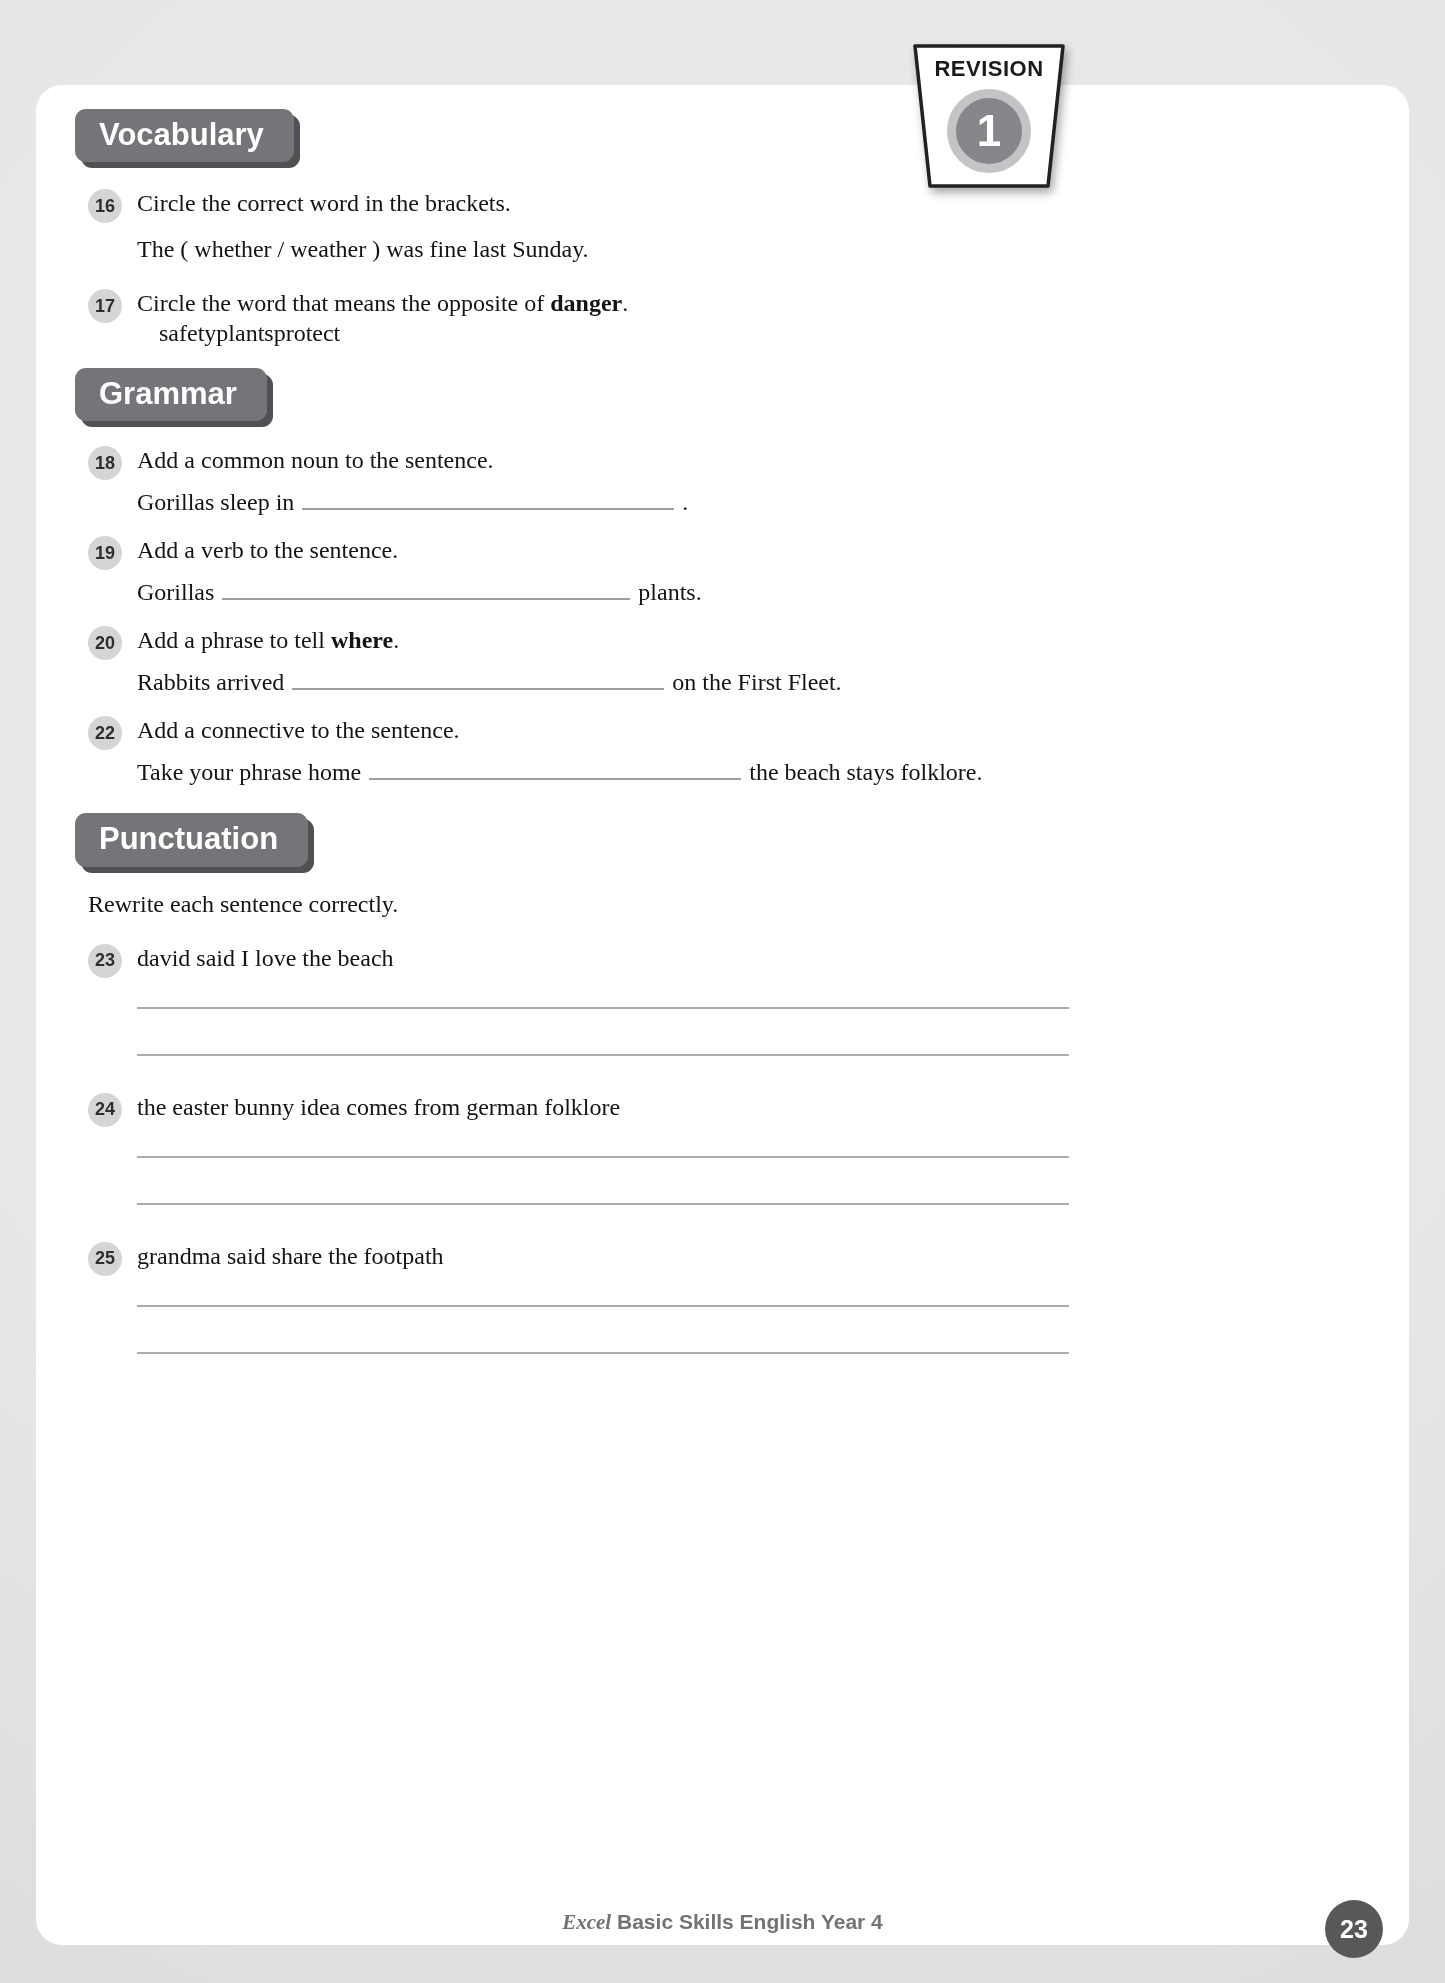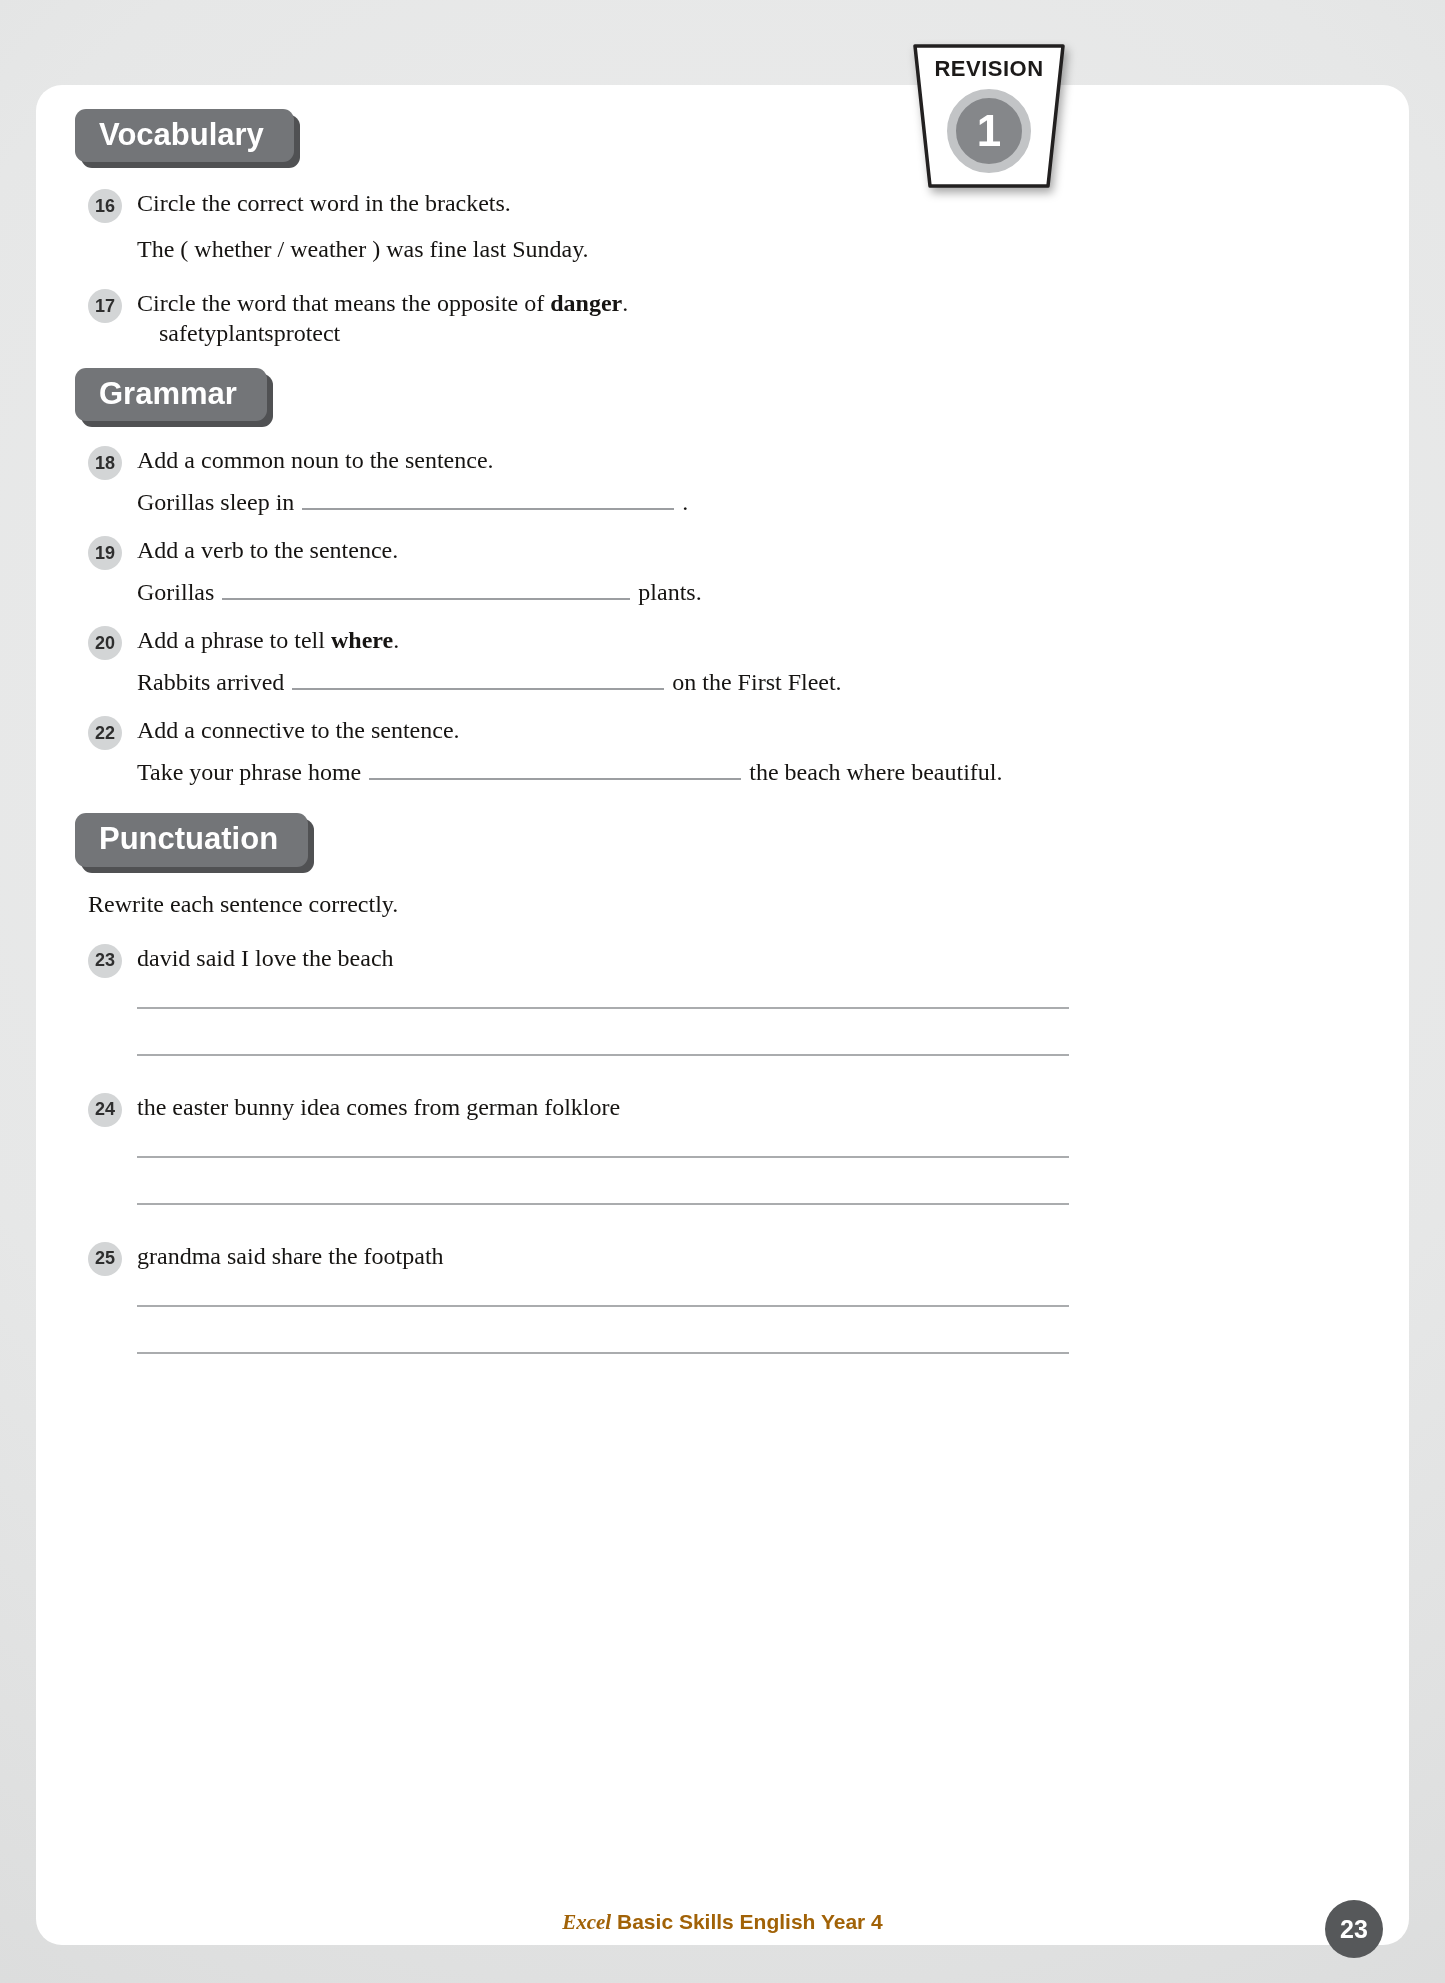--- a/index.html
+++ b/index.html
@@ -73,21 +73,21 @@
     position:absolute; left:50%; transform:translateX(-50%); top:48px;
     width:84px; height:84px; border-radius:50%;
     background:#85878a; border:9px solid #c2c4c6;
     display:flex; align-items:center; justify-content:center;
     color:#ffffff; font-family:"Liberation Sans", sans-serif; font-weight:bold; font-size:44px;
   }
 
   
   .footer {
     position:absolute; bottom:10px; left:0; width:100%; text-align:center;
-    font-family:"Liberation Sans", sans-serif; font-weight:bold; font-size:21px; color:#a16207;
+    font-family:"Liberation Sans", sans-serif; font-weight:bold; font-size:21px; color:#737373;
   }
   .footer-italic { font-family:"Liberation Serif", serif; font-style:italic; font-weight:bold; }
   .page-circle {
     position:absolute; right:26px; bottom:-13px; width:58px; height:58px;
     border-radius:50%; background:#56585a; color:#ffffff;
     font-family:"Liberation Sans", sans-serif; font-weight:bold; font-size:25px;
     display:flex; align-items:center; justify-content:center;
   }
 </style>
 </head>
@@ -158,21 +158,21 @@
           <div><span>Add a phrase to tell </span><span class="b">where</span><span>.</span></div>
           <div class="sentence"><span>Rabbits arrived</span><span class="blank" style="width:372px"></span><span>on the First Fleet.</span></div>
         </div>
       </div>
 
 
       <div class="q gq">
         <div class="qnum">22</div>
         <div class="qtext">
           <div>Add a connective to the sentence.</div>
-          <div class="sentence"><span>Take your phrase home</span><span class="blank" style="width:372px"></span><span>the beach where beautiful.</span></div>
+          <div class="sentence"><span>Take your phrase home</span><span class="blank" style="width:372px"></span><span>the beach stays folklore.</span></div>
         </div>
       </div>
 
       <div>
         <div class="section-header sh-punctuation">Punctuation</div>
       </div>
 
       <div class="instruction">Rewrite each sentence correctly.</div>
 
       <div class="q pq">

